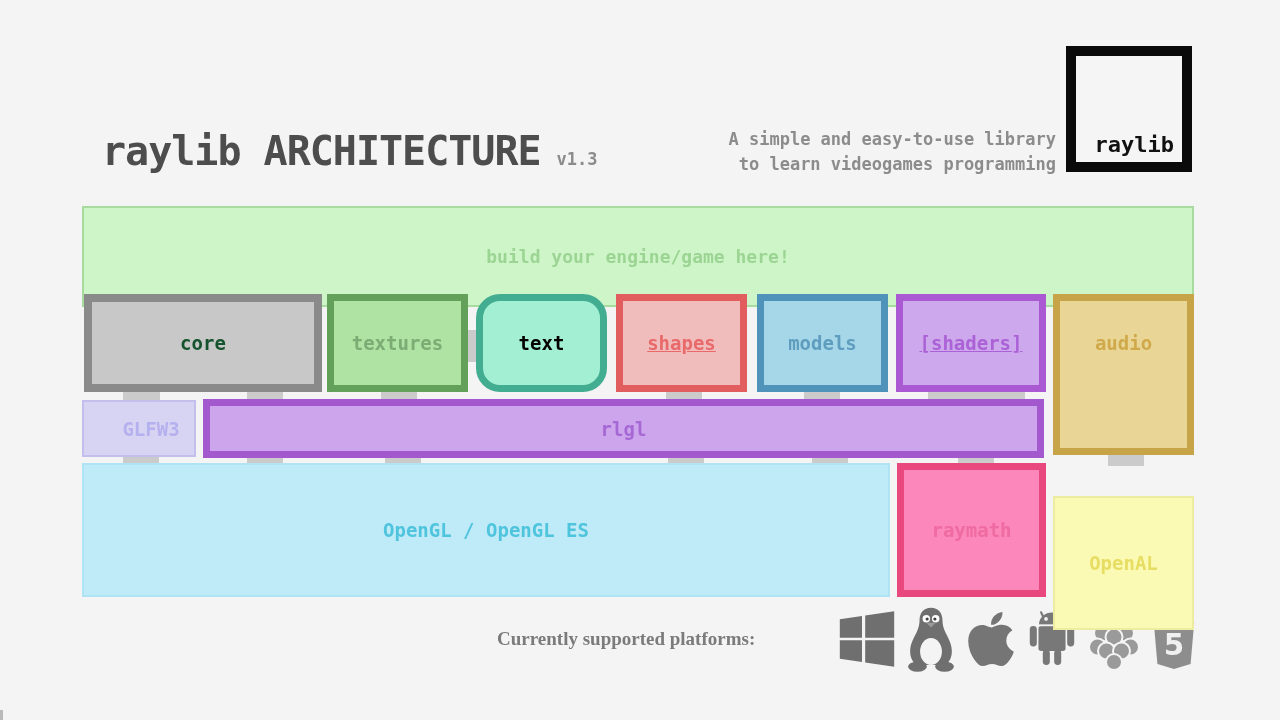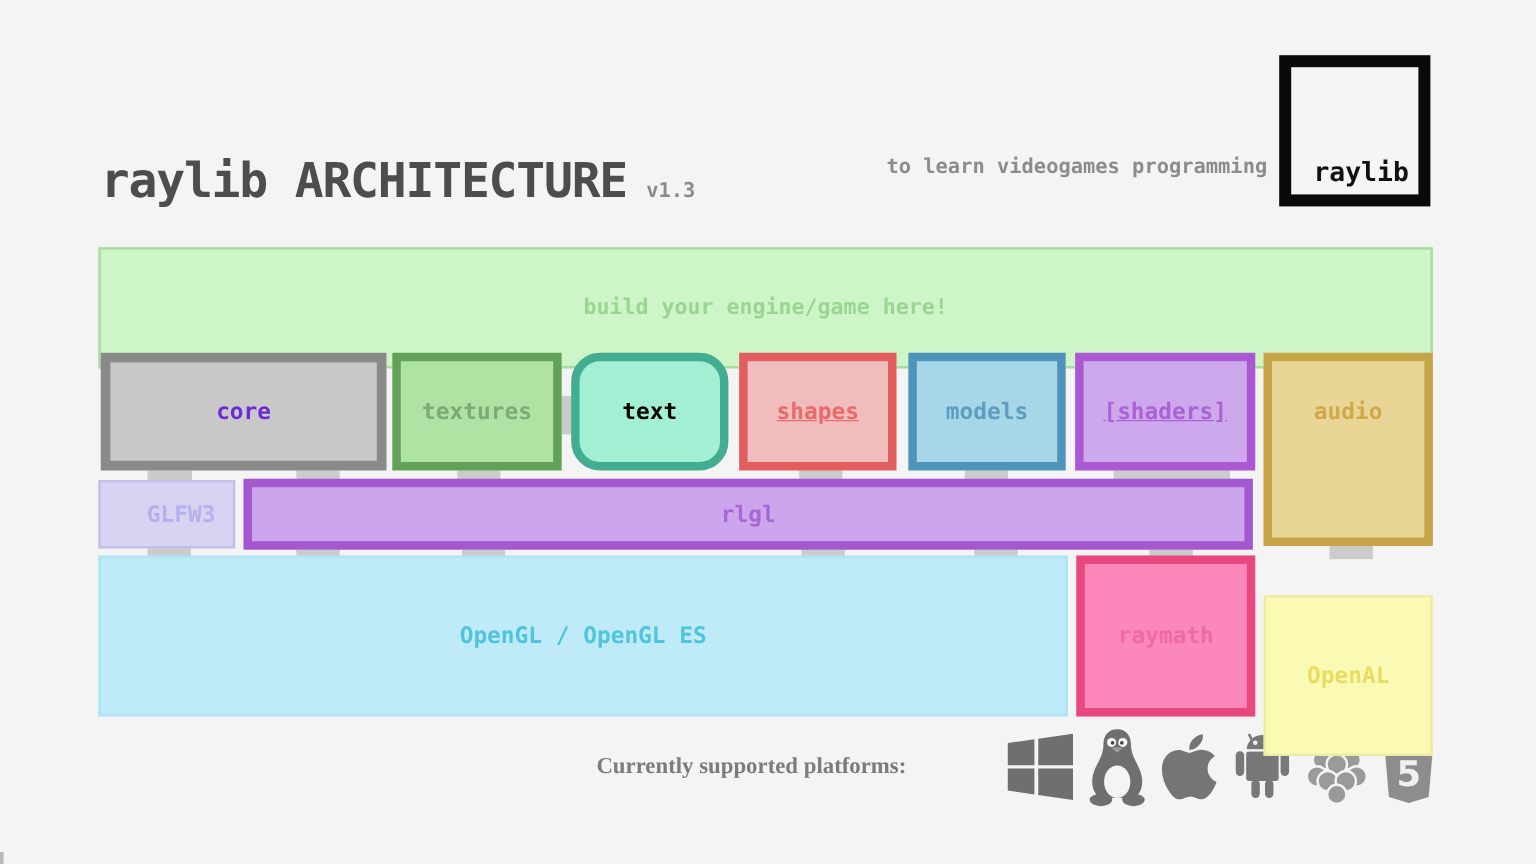--- a/index.html
+++ b/index.html
@@ -3,21 +3,21 @@
 <meta charset="utf-8">
 <style>
   html,body{margin:0;padding:0;}
   body{
     width:1280px;height:720px;position:relative;overflow:hidden;
     background:#f5f4f4;
     font-family:"DejaVu Sans", sans-serif;
   }
   
   #title-row{position:absolute;left:84px;top:128px;display:flex;align-items:baseline;gap:16px;}
-  #page-title{font-family:"DejaVu Sans Mono",monospace;font-weight:700;font-size:40px;letter-spacing:-1px;white-space:nowrap;}
+  #page-title{font-family:"DejaVu Sans Mono",monospace;font-weight:700;font-size:40px;letter-spacing:-1px;white-space:nowrap;margin-left:18px;}
   #version{font-family:"DejaVu Sans Mono",monospace;font-weight:700;font-size:17px;}
   #tagline{position:absolute;right:224px;top:127px;text-align:right;
     font-family:"DejaVu Sans Mono",monospace;font-weight:700;font-size:17px;line-height:25px;white-space:nowrap;}
   #logo{position:absolute;left:1066px;top:46px;width:126px;height:126px;box-sizing:border-box;border:10px solid;}
   #logo-text{position:absolute;right:8px;bottom:5px;font-family:"DejaVu Sans Mono",monospace;font-weight:700;font-size:22px;}
   
   .box{position:absolute;box-sizing:border-box;display:flex;align-items:center;justify-content:center;
     font-family:"DejaVu Sans Mono",monospace;font-weight:700;font-size:19px;z-index:1;border-style:solid;}
   #engine-box{left:82px;top:186px;width:1112px;height:101px;border-width:2px;font-size:18px;margin-top:20px;}
   #m-core    {left:84px; top:294px;width:238px;height:98px;border-width:8px;}
@@ -41,32 +41,33 @@
 </style>
 </head>
 <body>
 
 <div id="title-row">
   <span id="page-title" style="color: rgb(77, 77, 77);">raylib ARCHITECTURE</span>
   <span id="version" style="color: rgb(139, 139, 139);">v1.3</span>
 </div>
 
 <div id="tagline" style="color: rgb(140, 140, 140);">
+  <div>A simple and easy-to-use library</div>
   <div>to learn videogames programming</div>
 </div>
 
 <div id="logo" style="background-color: rgb(246, 245, 245); border-color: rgb(10, 10, 10); color: rgb(17, 17, 17);">
   <span id="logo-text" style="color:#111111;">raylib</span>
 </div>
 
 <div id="engine-box" class="box" style="background-color: rgb(205, 245, 200); border-color: rgb(168, 220, 158); color: rgb(156, 213, 147);">
   <span>build your engine/game here!</span>
 </div>
 
-<div id="m-core" class="box" style="background-color: rgb(200, 200, 200); border-color: rgb(138, 138, 138); color: #6d28d9;">
+<div id="m-core" class="box" style="background-color: rgb(200, 200, 200); border-color: rgb(138, 138, 138); color: #14532d;">
   <span>core</span>
 </div>
 <div id="m-textures" class="box" style="background-color: rgb(174, 227, 164); border-color: rgb(99, 161, 91); color: rgb(124, 171, 116);">
   <span>textures</span>
 </div>
 <div id="m-text" class="box" style="background-color: rgb(163, 239, 211); border-color: rgb(66, 173, 144); color: #000000; border-radius: 24px;">
   <span>text</span>
 </div>
 <div id="m-shapes" class="box" style="background-color: rgb(241, 188, 188); border-color: rgb(226, 94, 94); color: rgb(232, 106, 106);">
   <span>shapes</span>

